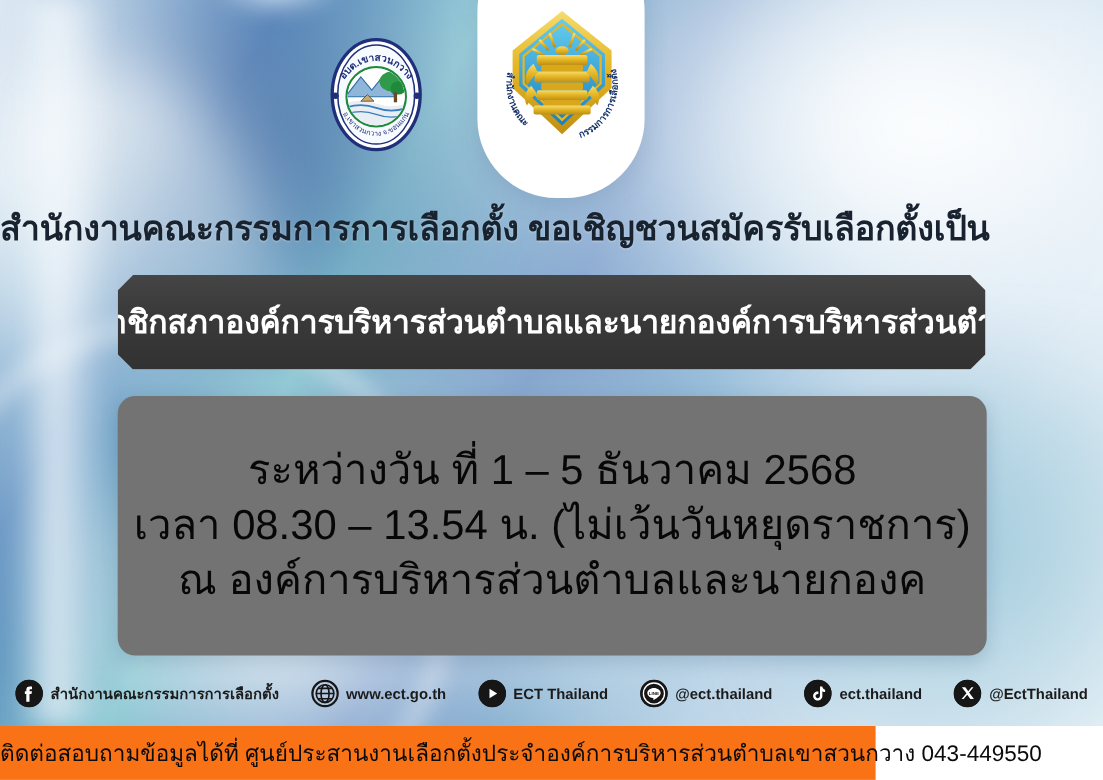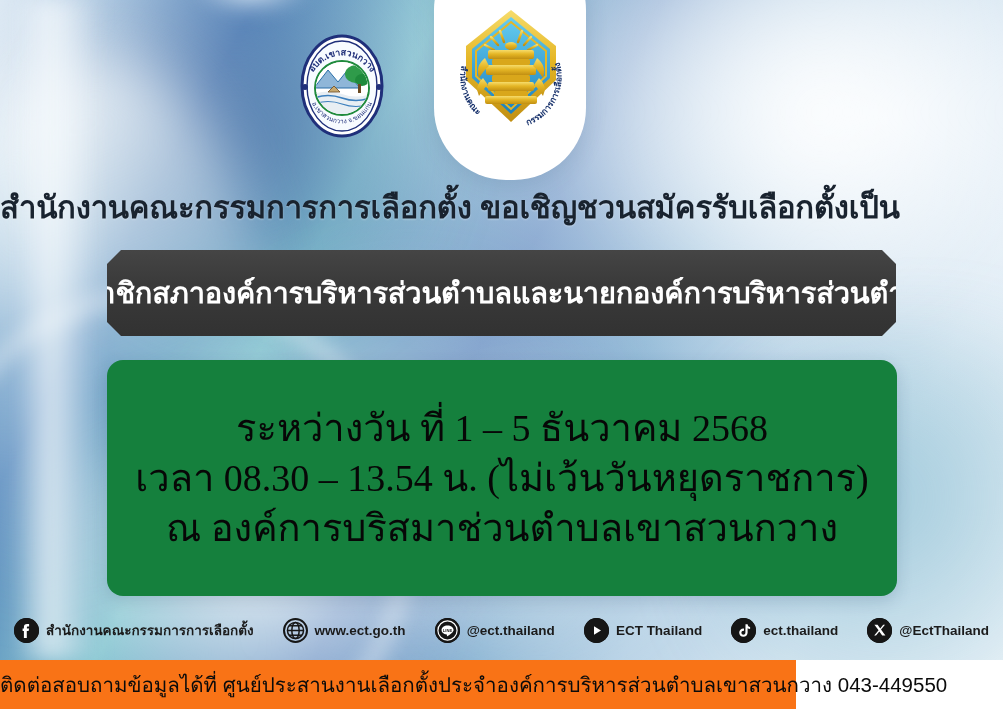--- a/index.html
+++ b/index.html
@@ -89,23 +89,23 @@
                       calc(100% - 14px) 100%, 14px 100%, 0 calc(100% - 14px), 0 14px);
     display:flex; align-items:center; justify-content:center;
   }
   #black-banner-text {
     color:#ffffff; font-size:29px; font-weight:bold; letter-spacing:-.2px; white-space:nowrap;
   }
 
   
   #white-card {
     position:absolute; left:107px; top:360px; width:790px; height:236px;
-    background:#15803d; border-radius:16px;
+    background:#737373; border-radius:16px;
     box-shadow:0 5px 16px rgba(30,60,100,.18);
-    display:flex; flex-direction:column; align-items:center; justify-content:center;font-family:Liberation Serif, serif;
+    display:flex; flex-direction:column; align-items:center; justify-content:center;
   }
   .card-line { color:#070707; font-size:38px; line-height:1.32; white-space:nowrap; text-align:center; }
 
   
   #social-bar {
     position:absolute; left:0; top:605px; width:1003px; height:50px;
     display:flex; align-items:center; justify-content:space-between;
     padding:0 14px; gap:21px;
   }
   .social-item { display:flex; align-items:center; gap:7px; white-space:nowrap; }
@@ -227,21 +227,21 @@
 
   <div id="headline">สำนักงานคณะกรรมการการเลือกตั้ง ขอเชิญชวนสมัครรับเลือกตั้งเป็น</div>
 
   <div id="black-banner">
     <span id="black-banner-text">สมาชิกสภาองค์การบริหารส่วนตำบลและนายกองค์การบริหารส่วนตำบล</span>
   </div>
 
   <div id="white-card">
     <div class="card-line">ระหว่างวัน ที่ 1 – 5 ธันวาคม 2568</div>
     <div class="card-line">เวลา 08.30 – 13.54 น. (ไม่เว้นวันหยุดราชการ)</div>
-    <div class="card-line">ณ องค์การบริสมาช่วนตำบลเขาสวนกวาง</div>
+    <div class="card-line">ณ องค์การบริหารส่วนตำบลและนายกองค</div>
   </div>
 
   <div id="social-bar">
 
     <div class="social-item">
       <span class="si">
         <svg width="25" height="25" viewBox="0 0 25 25">
             <circle cx="12.5" cy="12.5" r="12.5" fill="#161616"></circle>
         <path d="M14.6 12.9h-1.8V20h-2.9v-7.1H8.6v-2.4h1.3V9.1c0-1.9 1-3 3.2-3h2v2.4h-1.3c-.7 0-.9.3-.9.9v1.1h2.2z" fill="#fff"></path>
           </svg>
@@ -260,42 +260,42 @@
         </svg>
       </span>
       <span class="social-label">www.ect.go.th</span>
     </div>
 
 
     <div class="social-item">
       <span class="si">
         <svg width="25" height="25" viewBox="0 0 25 25">
             <circle cx="12.5" cy="12.5" r="12.5" fill="#161616"></circle>
+        <path d="M10 8.2l7 4.3-7 4.3z" fill="#fff"></path>
+          </svg>
+      </span>
+      <span class="social-label">ECT Thailand</span>
+    </div>
+
+    <div class="social-item">
+      <span class="si">
+        <svg width="25" height="25" viewBox="0 0 25 25">
+            <circle cx="12.5" cy="12.5" r="12.5" fill="#161616"></circle>
         <circle cx="12.5" cy="12.5" r="9.6" fill="none" stroke="#fff" stroke-width="1.2"></circle>
         <path d="M12.5 7.4c-3.3 0-6 2.1-6 4.6 0 2.3 2.1 4.2 5 4.5.2 0 .5.1.5.4l-.1 1.1c0 .3.2.4.5.2 1.8-1 5.6-3.3 6.1-5.6.1-.2.1-.4.1-.6 0-2.5-2.8-4.6-6.1-4.6z" fill="#fff"></path>
         <text x="12.5" y="13.9" font-size="4.1" font-weight="bold" fill="#161616" text-anchor="middle" font-family="'Liberation Sans',sans-serif">LINE</text>
           </svg>
       </span>
       <span class="social-label">@ect.thailand</span>
     </div>
 
     <div class="social-item">
       <span class="si">
         <svg width="25" height="25" viewBox="0 0 25 25">
             <circle cx="12.5" cy="12.5" r="12.5" fill="#161616"></circle>
-        <path d="M10 8.2l7 4.3-7 4.3z" fill="#fff"></path>
-          </svg>
-      </span>
-      <span class="social-label">ECT Thailand</span>
-    </div>
-
-    <div class="social-item">
-      <span class="si">
-        <svg width="25" height="25" viewBox="0 0 25 25">
-            <circle cx="12.5" cy="12.5" r="12.5" fill="#161616"></circle>
         <path d="M14.5 6.2h2.1c.2 1.5 1 2.6 2.5 2.8v2.1c-.9 0-1.8-.3-2.5-.8v4.4c0 2.3-1.9 4.1-4.2 4.1S8.2 17 8.2 14.7s1.9-4.1 4.2-4.1c.2 0 .4 0 .6.1v2.2c-.2-.1-.4-.1-.6-.1-1.1 0-2 .9-2 2s.9 2 2 2 2-.9 2-2z" fill="#fff"></path>
           </svg>
       </span>
       <span class="social-label">ect.thailand</span>
     </div>
 
     <div class="social-item">
       <span class="si">
         <svg width="25" height="25" viewBox="0 0 25 25">
             <circle cx="12.5" cy="12.5" r="12.5" fill="#161616"></circle>

